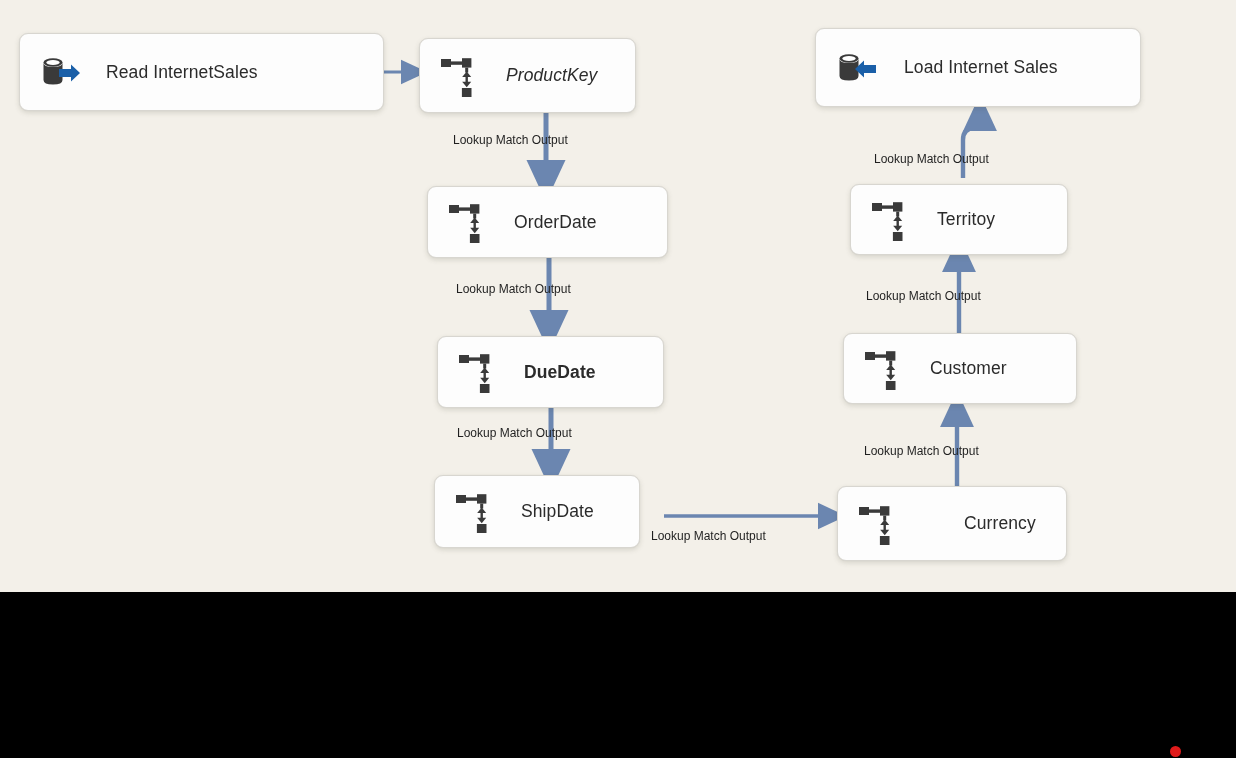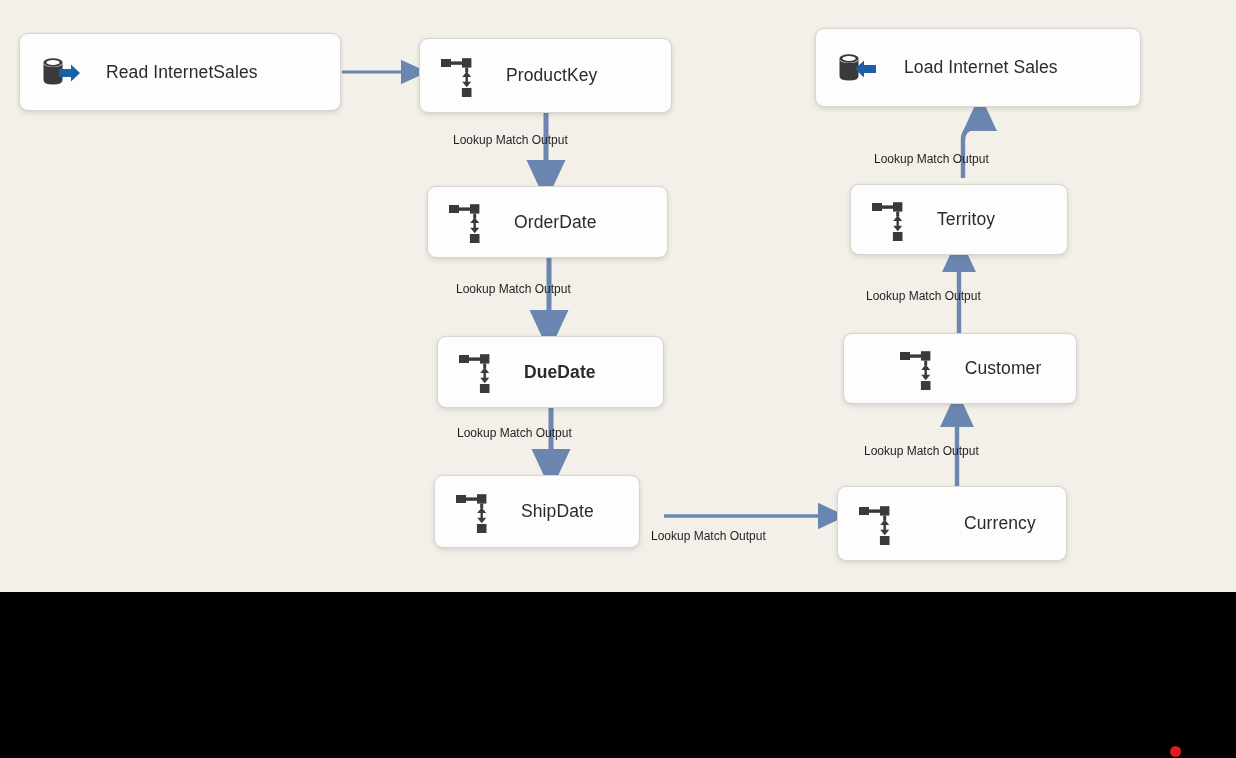--- a/index.html
+++ b/index.html
@@ -124,34 +124,34 @@
     </svg>
 
     <div class="edge-label" style="left:453px; top:133px;">Lookup Match Output</div>
     <div class="edge-label" style="left:456px; top:282px;">Lookup Match Output</div>
     <div class="edge-label" style="left:457px; top:426px;">Lookup Match Output</div>
     <div class="edge-label" style="left:651px; top:529px;">Lookup Match Output</div>
     <div class="edge-label" style="left:864px; top:444px;">Lookup Match Output</div>
     <div class="edge-label" style="left:866px; top:289px;">Lookup Match Output</div>
     <div class="edge-label" style="left:874px; top:152px;">Lookup Match Output</div>
 
-    <div class="node src" style="left:19px; top:33px; width:322px; height:78px;">
+    <div class="node src" style="left:19px; top:33px; width:365px; height:78px;">
       <span class="node-icon">
         <svg width="46" height="46" viewBox="0 0 46 46">
           <ellipse cx="15" cy="13.5" rx="9.5" ry="4.2" fill="#3a3a3a"></ellipse>
           <ellipse cx="15" cy="13.5" rx="6.6" ry="2.4" fill="#ffffff"></ellipse>
           <path d="M5.5,13.5 L5.5,31 Q5.5,35.6 15,35.6 Q24.5,35.6 24.5,31 L24.5,13.5
                    Q24.5,18 15,18 Q5.5,18 5.5,13.5 Z" fill="#3a3a3a"></path>
           <path d="M21,20 L33,20 L33,15.5 L42,24 L33,32.5 L33,28 L21,28 Z" fill="#1a5fa8"></path>
         </svg>
       </span>
       <span class="node-label">Read InternetSales</span>
     </div>
 
-    <div class="node" style="left:419px; top:38px; width:253px; height:75px;">
+    <div class="node" style="left:419px; top:38px; width:217px; height:75px;font-style:italic;">
       <span class="node-icon">
         <svg width="46" height="46" viewBox="0 0 46 46">
           <rect x="3" y="6" width="10" height="8" fill="#3a3a3a"></rect>
           <rect x="12" y="8.4" width="14" height="3.4" fill="#3a3a3a"></rect>
           <rect x="24" y="5.2" width="9.4" height="9.4" fill="#3a3a3a"></rect>
           <rect x="27.2" y="14.6" width="3" height="5" fill="#3a3a3a"></rect>
           <path d="M28.7,18.5 L33.2,24 L24.2,24 Z" fill="#3a3a3a"></path>
           <rect x="27.5" y="23.6" width="2.4" height="5.4" fill="#3a3a3a"></rect>
           <path d="M28.7,34.2 L24.2,28.7 L33.2,28.7 Z" fill="#3a3a3a"></path>
           <rect x="23.9" y="35" width="9.6" height="9" fill="#3a3a3a"></rect>
@@ -217,21 +217,21 @@
           <rect x="27.2" y="14.6" width="3" height="5" fill="#3a3a3a"></rect>
           <path d="M28.7,18.5 L33.2,24 L24.2,24 Z" fill="#3a3a3a"></path>
           <rect x="27.5" y="23.6" width="2.4" height="5.4" fill="#3a3a3a"></rect>
           <path d="M28.7,34.2 L24.2,28.7 L33.2,28.7 Z" fill="#3a3a3a"></path>
           <rect x="23.9" y="35" width="9.6" height="9" fill="#3a3a3a"></rect>
         </svg>
       </span>
       <span class="node-label">Currency</span>
     </div>
 
-    <div class="node" style="left:843px; top:333px; width:234px; height:71px;justify-content:center;">
+    <div class="node" style="left:843px; top:333px; width:234px; height:71px;">
       <span class="node-icon">
         <svg width="46" height="46" viewBox="0 0 46 46">
           <rect x="3" y="6" width="10" height="8" fill="#3a3a3a"></rect>
           <rect x="12" y="8.4" width="14" height="3.4" fill="#3a3a3a"></rect>
           <rect x="24" y="5.2" width="9.4" height="9.4" fill="#3a3a3a"></rect>
           <rect x="27.2" y="14.6" width="3" height="5" fill="#3a3a3a"></rect>
           <path d="M28.7,18.5 L33.2,24 L24.2,24 Z" fill="#3a3a3a"></path>
           <rect x="27.5" y="23.6" width="2.4" height="5.4" fill="#3a3a3a"></rect>
           <path d="M28.7,34.2 L24.2,28.7 L33.2,28.7 Z" fill="#3a3a3a"></path>
           <rect x="23.9" y="35" width="9.6" height="9" fill="#3a3a3a"></rect>

